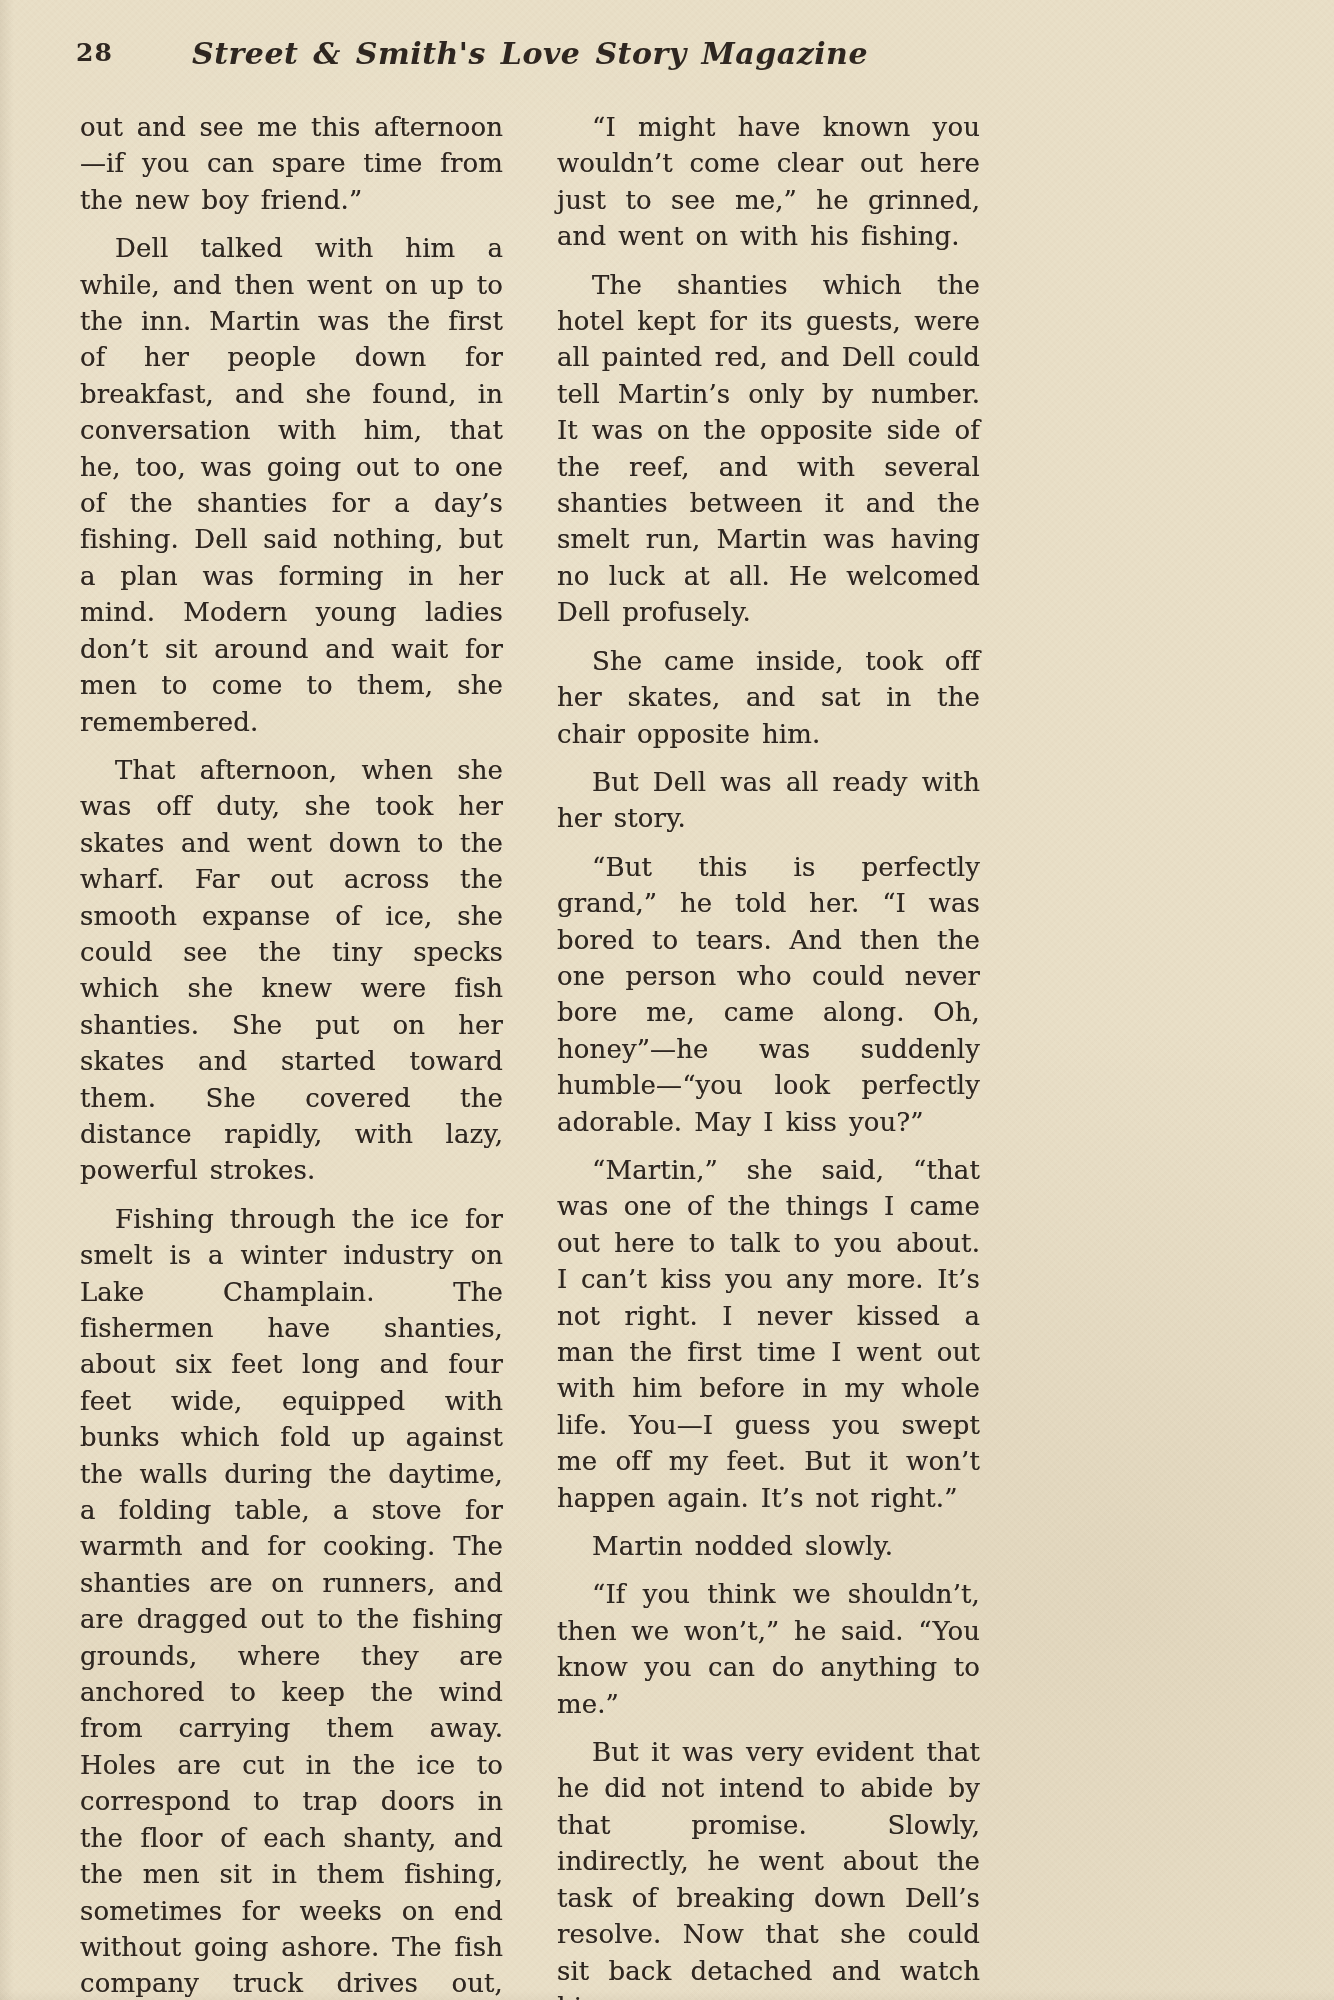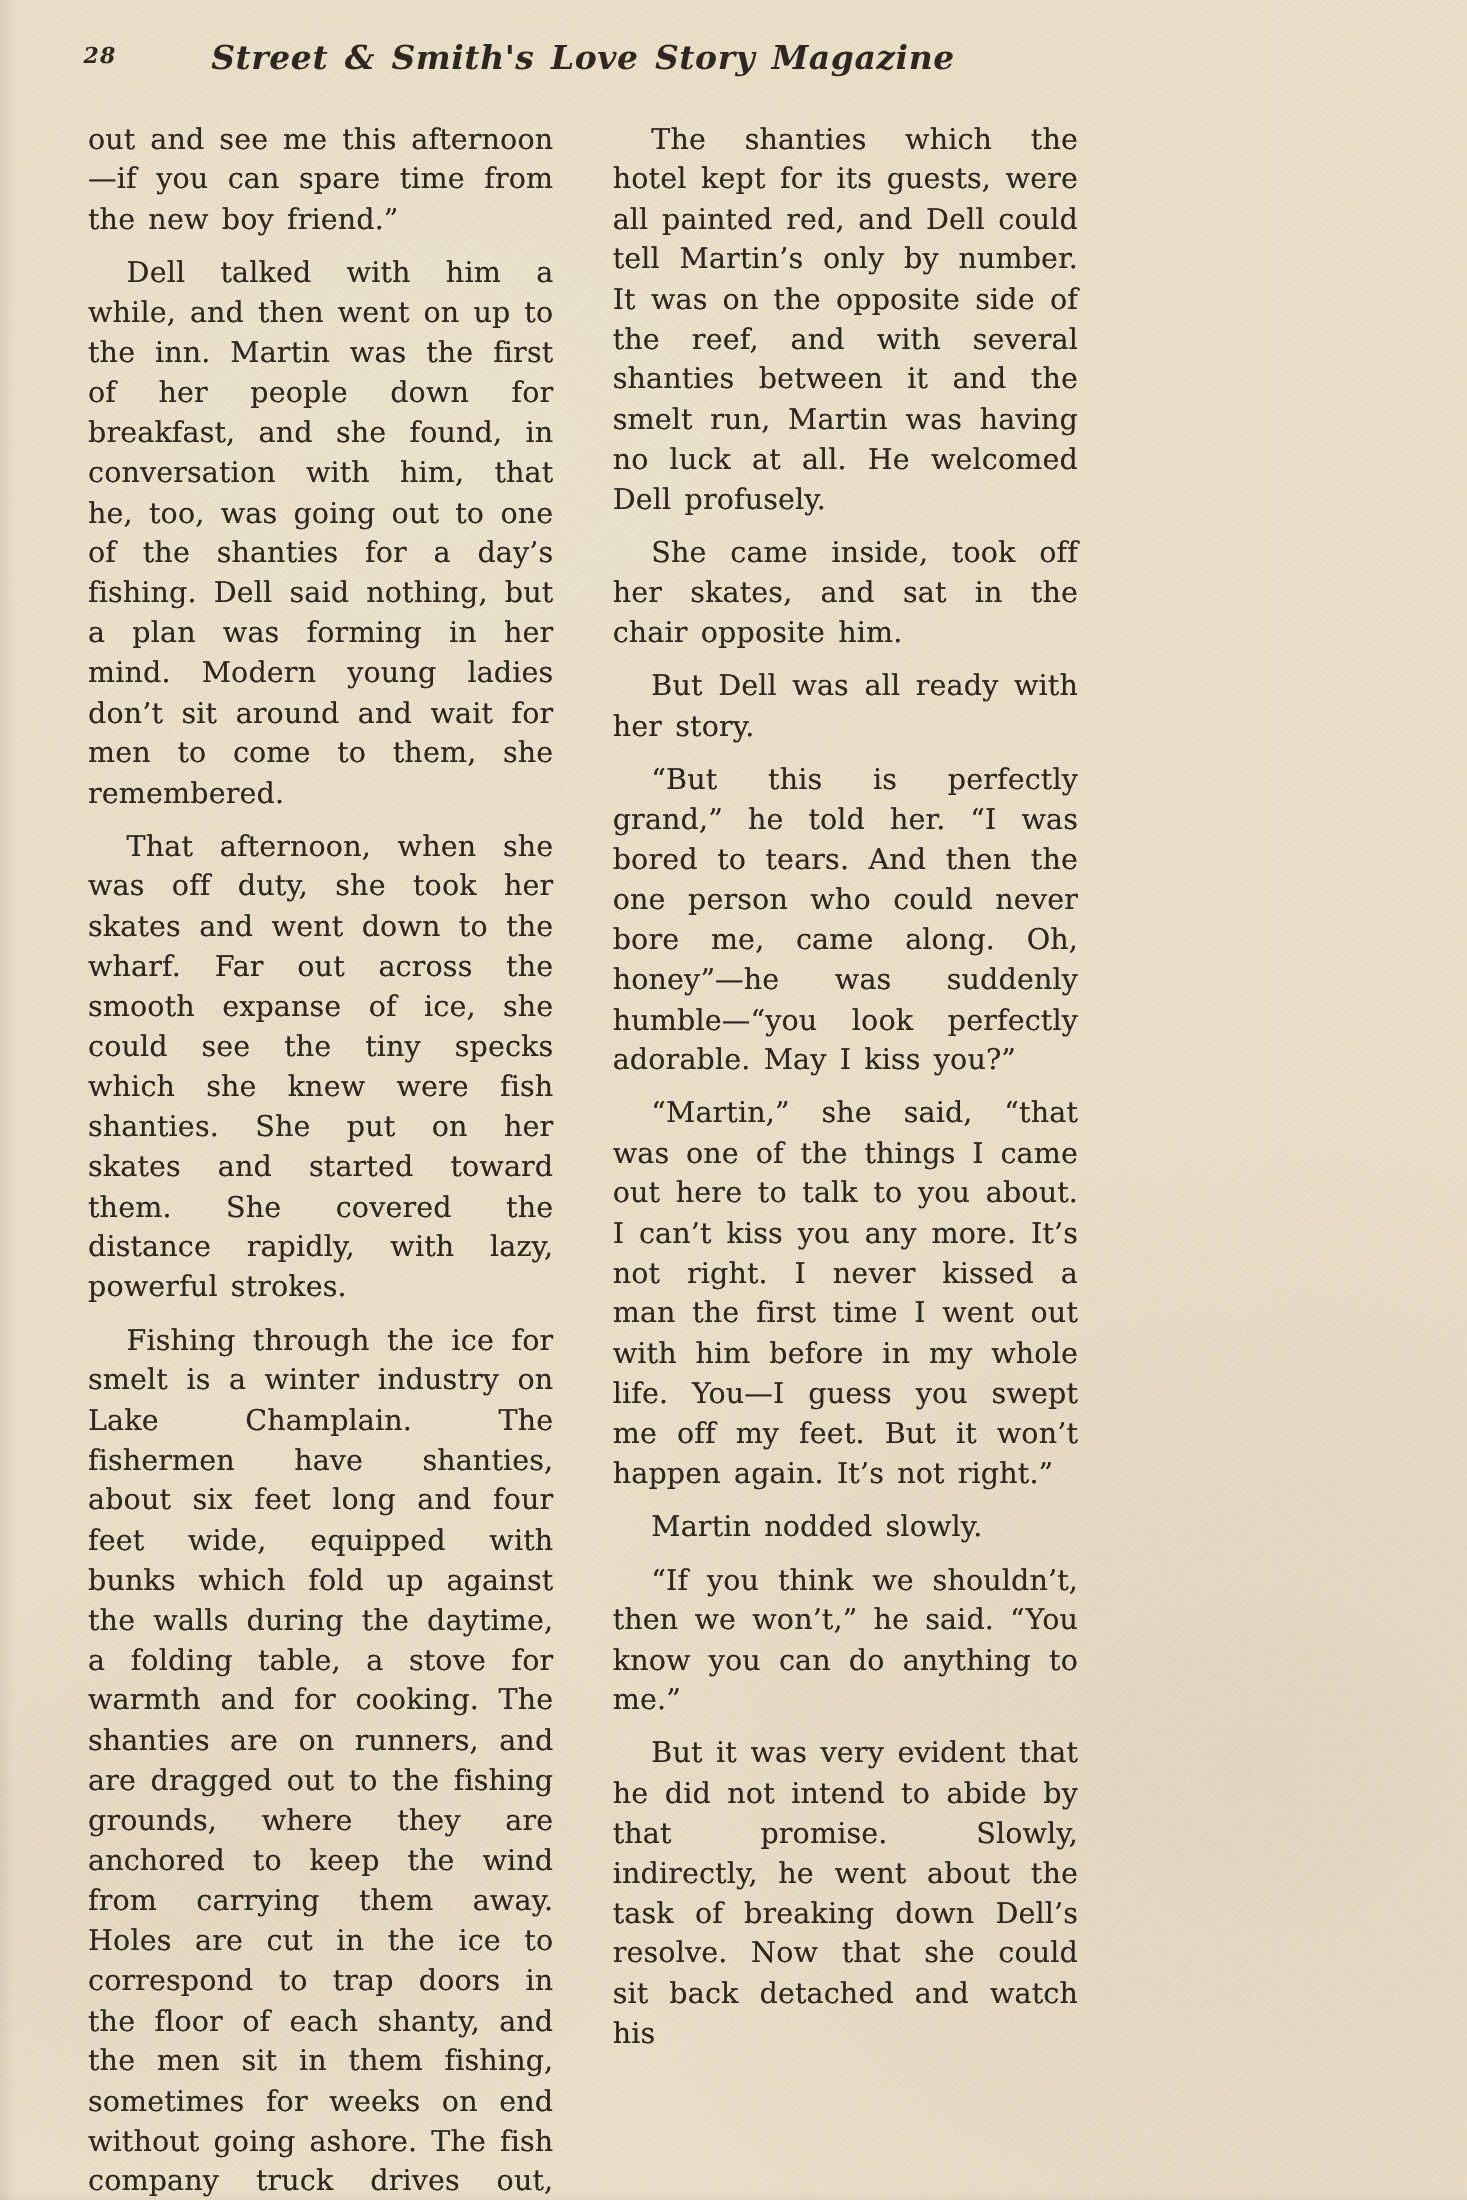--- a/index.html
+++ b/index.html
@@ -44,24 +44,23 @@
     position: absolute;
     left: 68px;
     top: 36px;
     width: 924px;
     height: 44px;
   }
   .page-number {
     position: absolute;
     left: 8px;
     top: 2px;
-    font-size: 20px;
+    font-size: 25px;
     font-weight: bold;
     letter-spacing: 1px;
-    font-style: italic;
   }
   .magazine-title {
     position: absolute;
     left: 0;
     right: 0;
     top: 0;
     text-align: center;
     font-size: 30px;
     font-weight: bold;
     font-style: italic;
@@ -108,20 +107,21 @@
 
 <div class="text-block">
   <div class="column">
     <p class="continuation">out and see me this afternoon—if you can spare time from the new boy friend.”</p>
     <p>Dell talked with him a while, and then went on up to the inn. Martin was the first of her people down for breakfast, and she found, in conversation with him, that he, too, was going out to one of the shanties for a day’s fishing. Dell said nothing, but a plan was forming in her mind. Modern young ladies don’t sit around and wait for men to come to them, she remembered.</p>
     <p>That afternoon, when she was off duty, she took her skates and went down to the wharf. Far out across the smooth expanse of ice, she could see the tiny specks which she knew were fish shanties. She put on her skates and started toward them. She covered the distance rapidly, with lazy, powerful strokes.</p>
     <p>Fishing through the ice for smelt is a winter industry on Lake Champlain. The fishermen have shanties, about six feet long and four feet wide, equipped with bunks which fold up against the walls during the daytime, a folding table, a stove for warmth and for cooking. The shanties are on runners, and are dragged out to the fishing grounds, where they are anchored to keep the wind from carrying them away. Holes are cut in the ice to correspond to trap doors in the floor of each shanty, and the men sit in them fishing, sometimes for weeks on end without going ashore. The fish company truck drives out, buys their catch and brings them provisions.</p>
     <p>That afternoon the ice, which is kept clear almost all winter by the driving force of the wind sweeping unobstructed over the lake’s hundred and fifty mile length, was here and there patched with snow. But it did not spoil the skating.</p>
   </div>
   <div class="column">
+    <p>“I might have known you wouldn’t come clear out here just to see me,” he grinned, and went on with his fishing.</p>
     <p>The shanties which the hotel kept for its guests, were all painted red, and Dell could tell Martin’s only by number. It was on the opposite side of the reef, and with several shanties between it and the smelt run, Martin was having no luck at all. He welcomed Dell profusely.</p>
     <p>She came inside, took off her skates, and sat in the chair opposite him.</p>
     <p>But Dell was all ready with her story.</p>
     <p>“But this is perfectly grand,” he told her. “I was bored to tears. And then the one person who could never bore me, came along. Oh, honey”—he was suddenly humble—“you look perfectly adorable. May I kiss you?”</p>
     <p>“Martin,” she said, “that was one of the things I came out here to talk to you about. I can’t kiss you any more. It’s not right. I never kissed a man the first time I went out with him before in my whole life. You—I guess you swept me off my feet. But it won’t happen again. It’s not right.”</p>
     <p>Martin nodded slowly.</p>
     <p>“If you think we shouldn’t, then we won’t,” he said. “You know you can do anything to me.”</p>
     <p>But it was very evident that he did not intend to abide by that promise. Slowly, indirectly, he went about the task of breaking down Dell’s resolve. Now that she could sit back detached and watch his</p>
   </div>
 </div>

